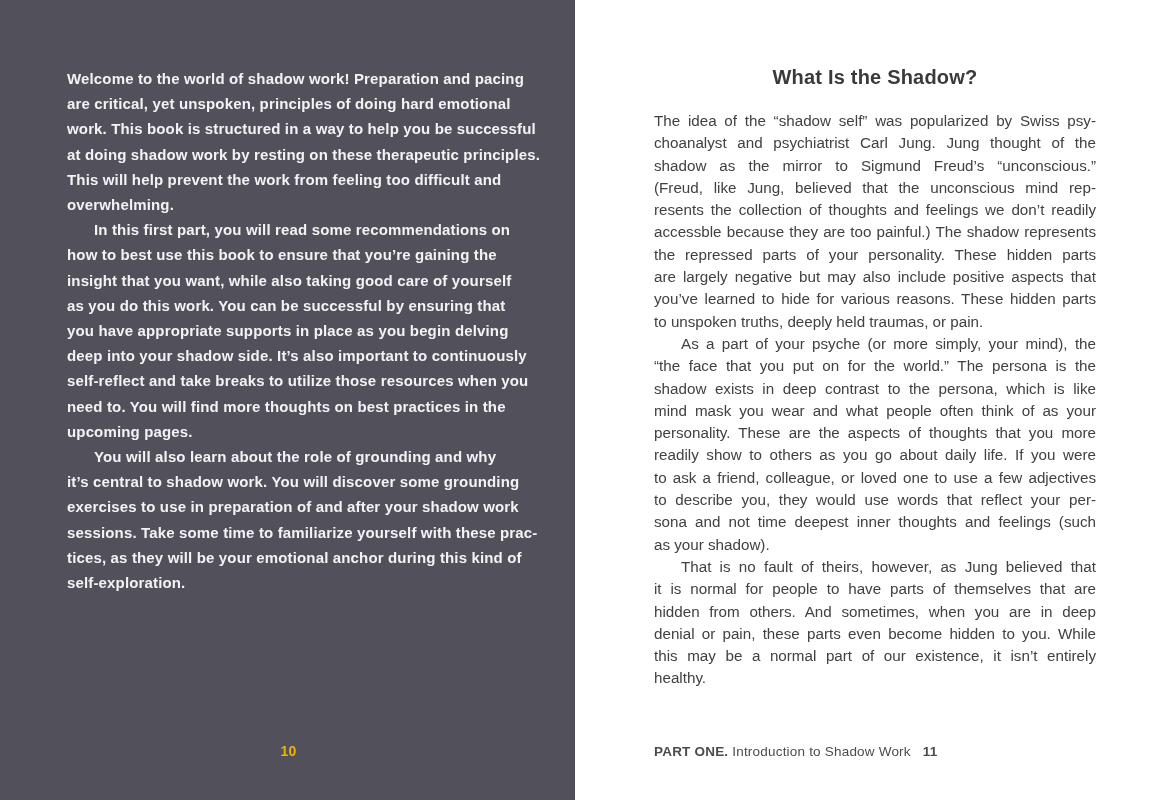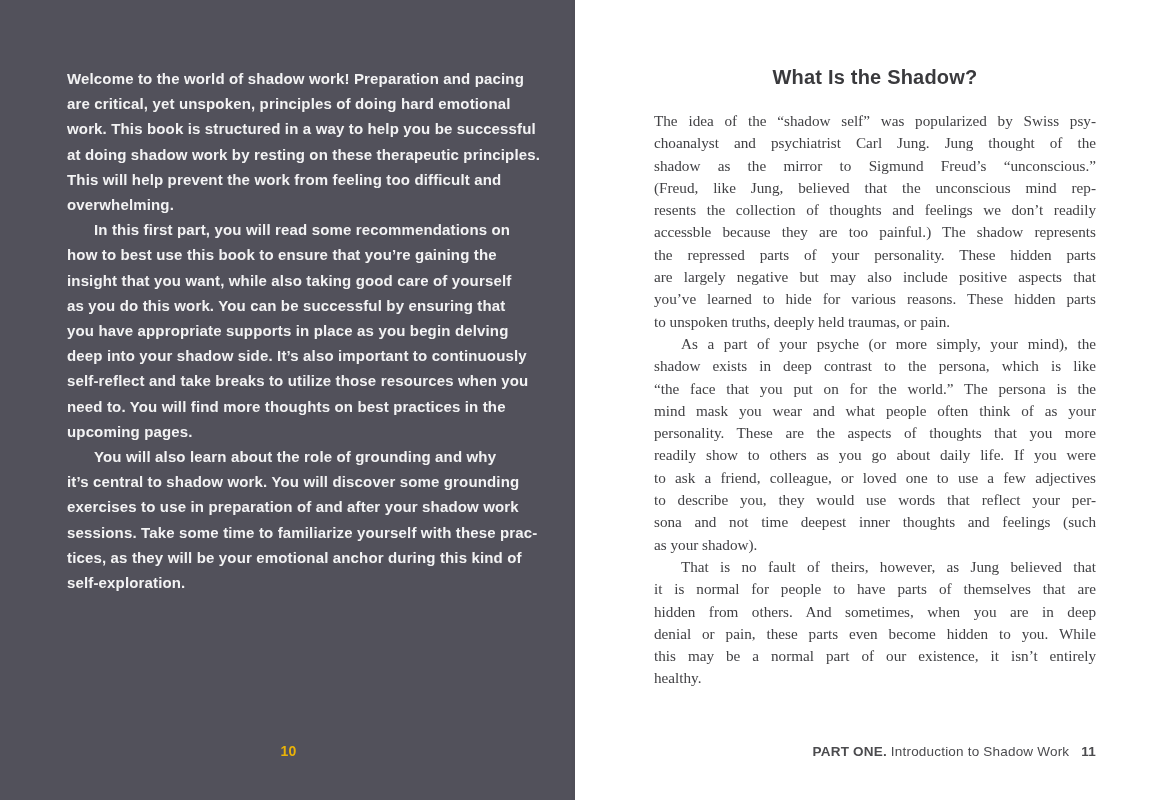--- a/index.html
+++ b/index.html
@@ -74,37 +74,37 @@
     font-family: "Liberation Sans", sans-serif;
     font-weight: 700;
     font-size: 20px;
     color: #3A3A3D;
     letter-spacing: 0.2px;
   }
   .right-text {
     position: absolute;
     left: 79px; top: 110px;
     width: 442px;
-    font-family: Liberation Serif, serif;
+    font-family: Liberation Sans, sans-serif;
     font-size: 15.2px;
     line-height: 22.3px;
     color: #414144;
   }
   .right-text .line { text-align: left; }
   .right-text .line.jl {         
     text-align: justify;
     text-align-last: justify;
   }
   .line.ind { text-indent: 27px; }
 
   .right-footer {
     position: absolute;
     left: 79px; top: 744px;
     width: 442px;
-    text-align: right;
+    text-align: left;
     font-family: "Liberation Sans", sans-serif;
     font-size: 13.5px;
     color: #4B4B4E;
     letter-spacing: 0.2px;
   }
   .right-footer .part { font-weight: 700; }
   .right-footer .pagenum { font-weight: 700; margin-left: 12px; }
 </style>
 </head>
 <body>
@@ -156,22 +156,22 @@
           <div class="line jl">(Freud, like Jung, believed that the unconscious mind rep-</div>
           <div class="line jl">resents the collection of thoughts and feelings we don’t readily</div>
           <div class="line jl">accessble because they are too painful.) The shadow represents</div>
           <div class="line jl">the repressed parts of your personality. These hidden parts</div>
           <div class="line jl">are largely negative but may also include positive aspects that</div>
           <div class="line jl">you’ve learned to hide for various reasons. These hidden parts</div>
           <div class="line">to unspoken truths, deeply held traumas, or pain.</div>
         </div>
         <div class="para">
           <div class="line jl ind">As a part of your psyche (or more simply, your mind), the</div>
+          <div class="line jl">“the face that you put on for the world.” The persona is the</div>
           <div class="line jl">shadow exists in deep contrast to the persona, which is like</div>
-          <div class="line jl">“the face that you put on for the world.” The persona is the</div>
           <div class="line jl">mind mask you wear and what people often think of as your</div>
           <div class="line jl">personality. These are the aspects of thoughts that you more</div>
           <div class="line jl">readily show to others as you go about daily life. If you were</div>
           <div class="line jl">to ask a friend, colleague, or loved one to use a few adjectives</div>
           <div class="line jl">to describe you, they would use words that reflect your per-</div>
           <div class="line jl">sona and not time deepest inner thoughts and feelings (such</div>
           <div class="line">as your shadow).</div>
         </div>
         <div class="para">
           <div class="line jl ind">That is no fault of theirs, however, as Jung believed that</div>

